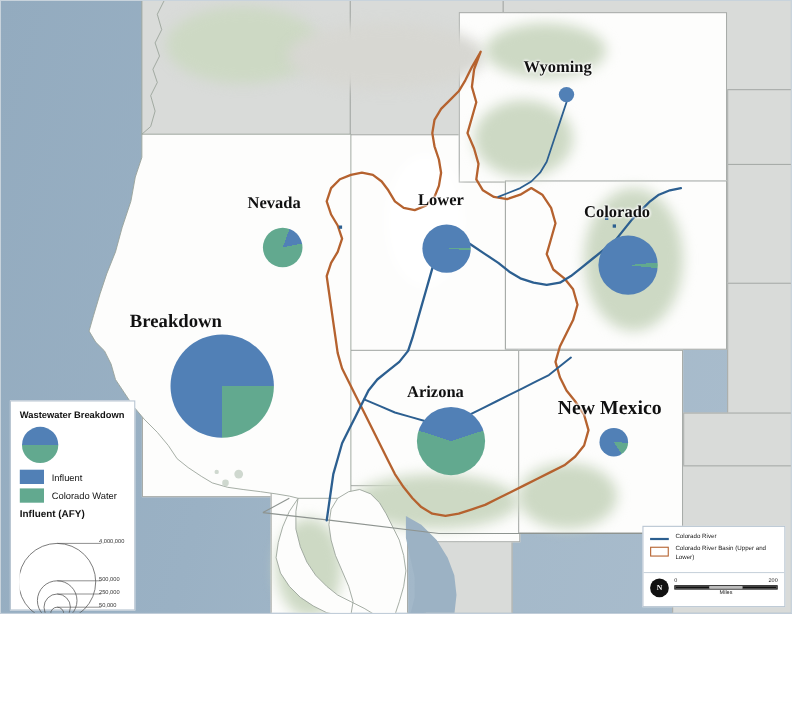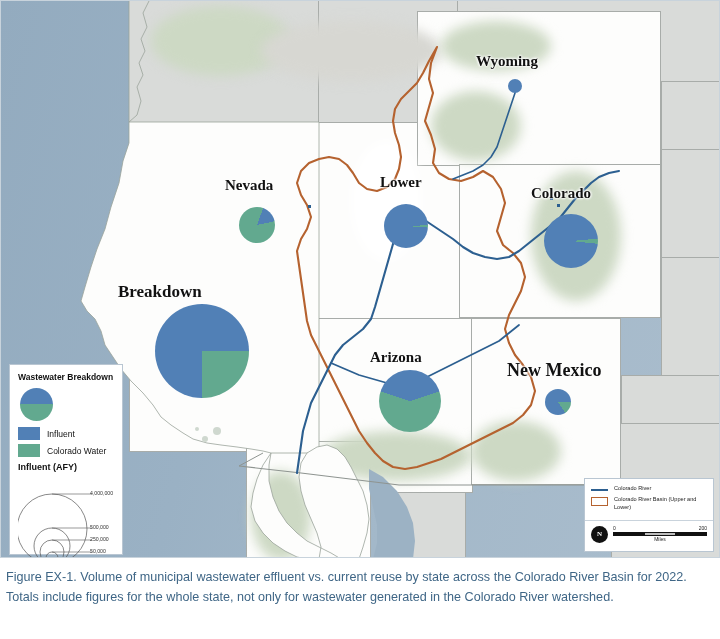--- a/index.html
+++ b/index.html
@@ -255,15 +255,14 @@
               <i></i>
               <i></i>
             </div>
           <div class="sb-unit">Miles</div>
         </div>
       </div>
     </div>
 
   </div>
 
-  <div id="caption">Figure EX-1. Volume of municipal wastewater effluent vs. current reuse by state across the Colorado River Basin for 2022. Totals include figures for the whole state, not only for wastewater generated in the Colorado River watershed.</div>
 
 </div>
 
 </body></html>

